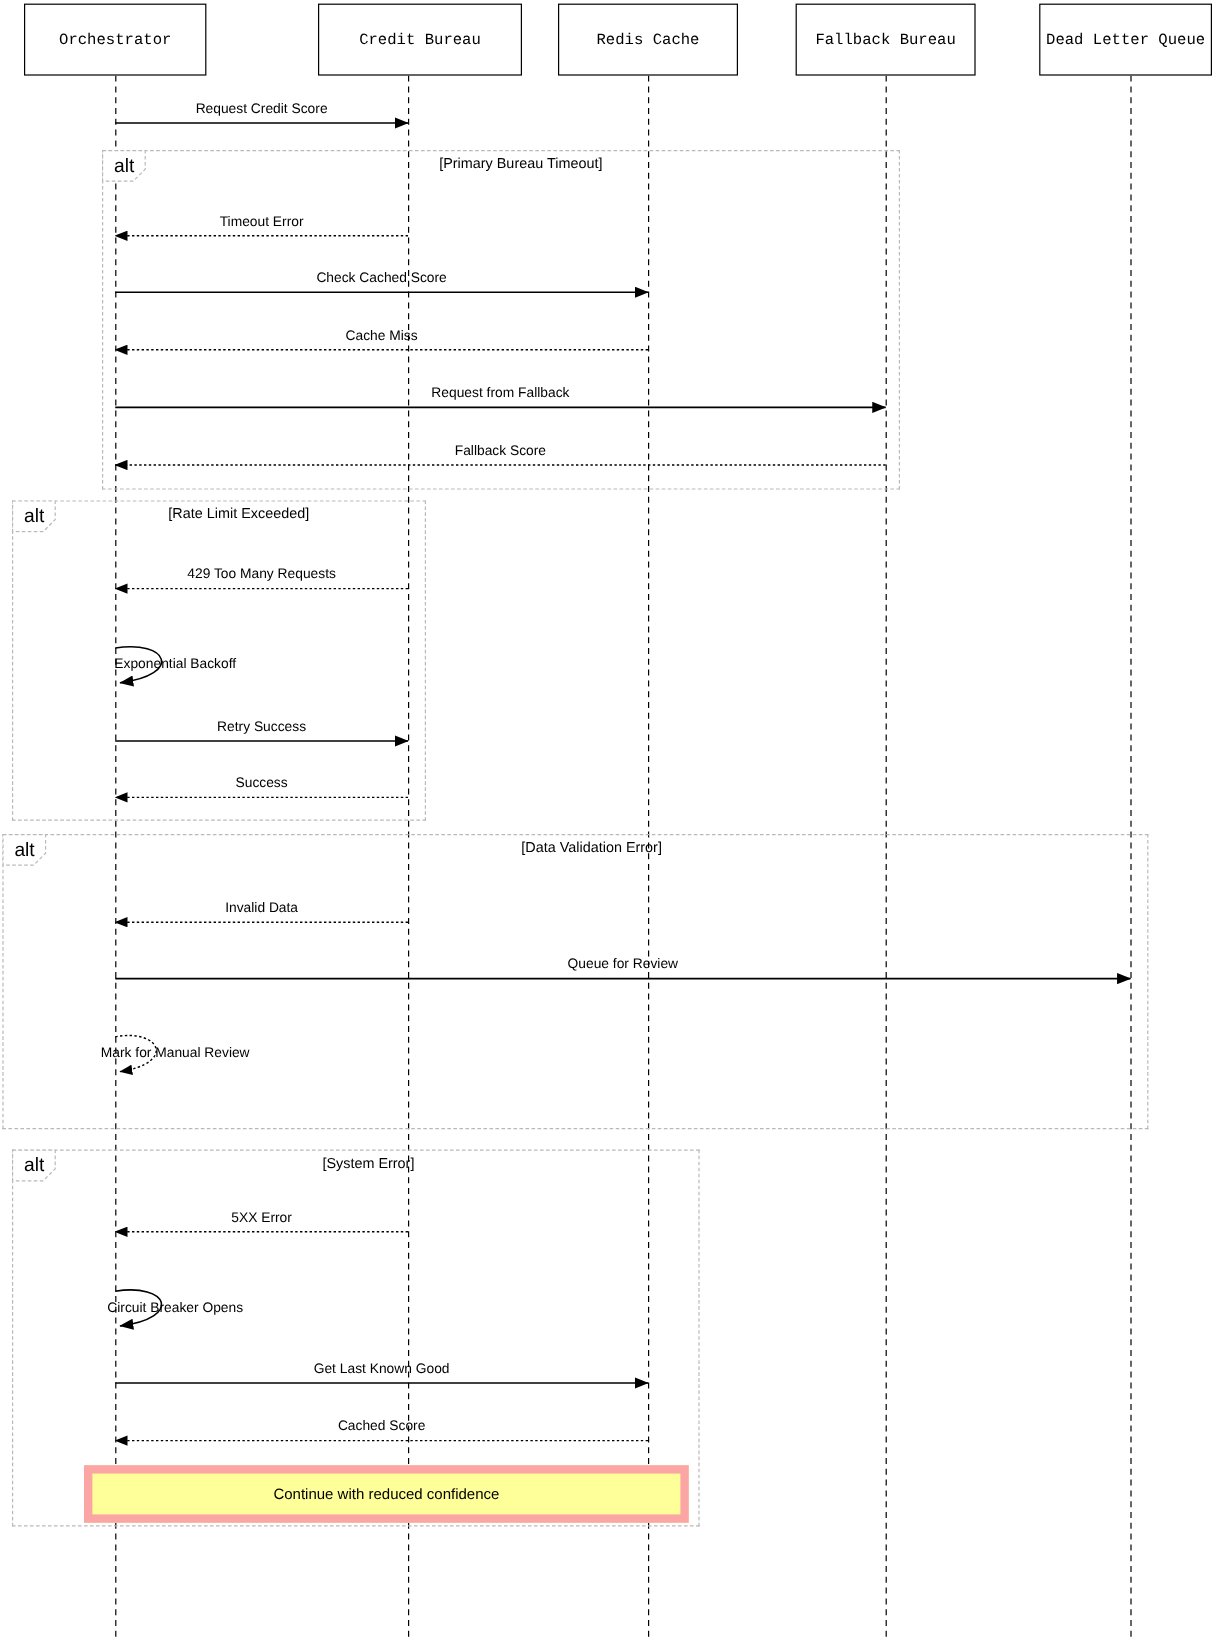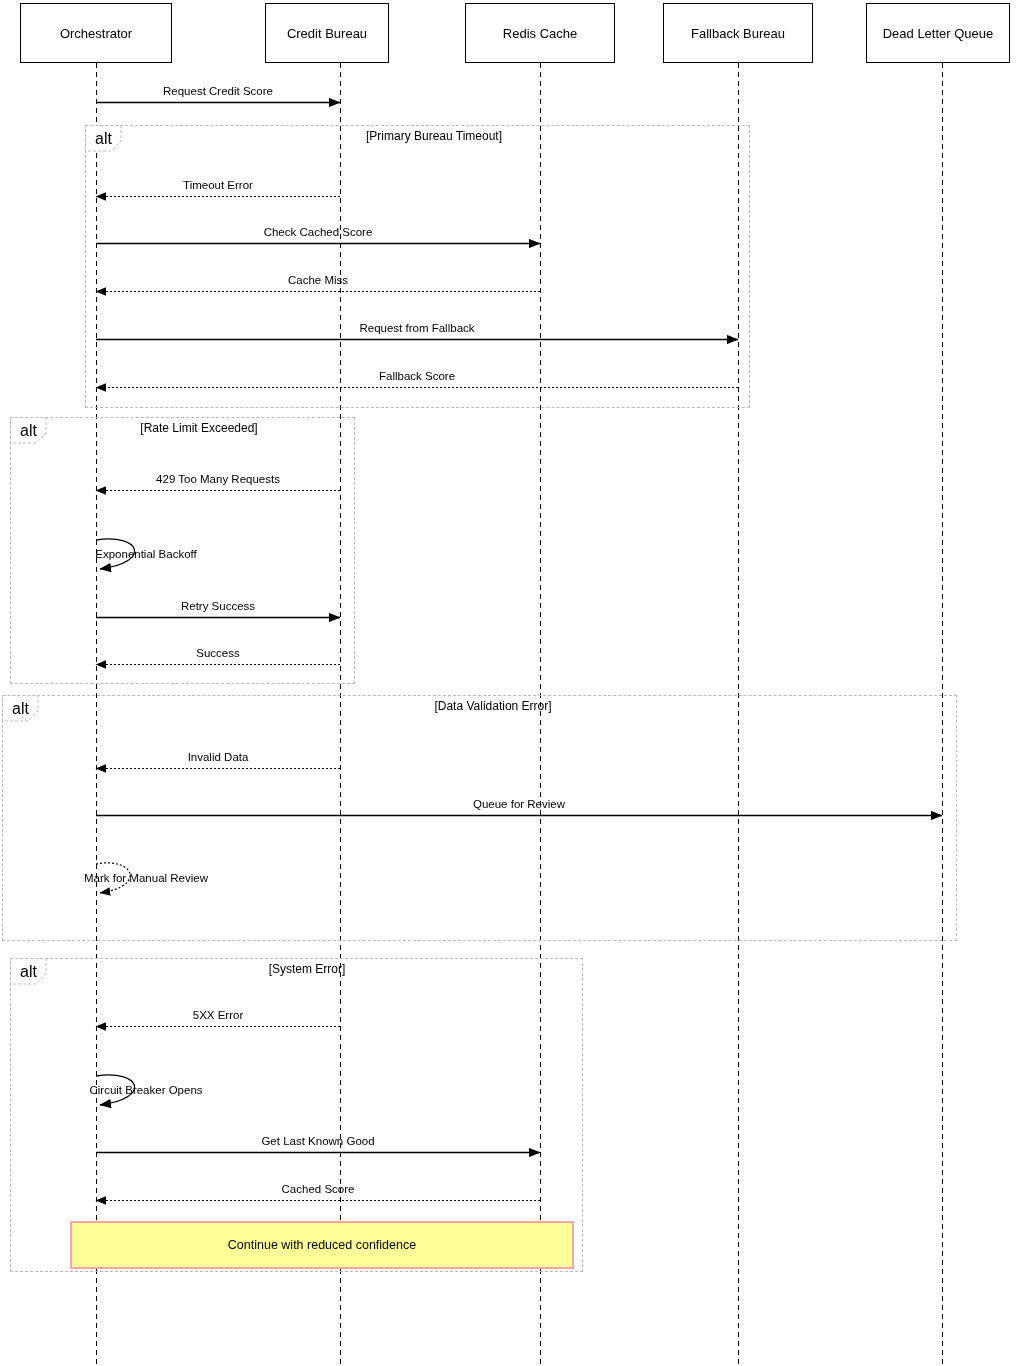--- a/index.html
+++ b/index.html
@@ -4,38 +4,38 @@
 <style>
   html,body{margin:0;padding:0;background:#fff;}
   #canvas{
     position:relative;width:1023px;height:1366px;background:#fff;overflow:hidden;
     font-family:"Liberation Sans", sans-serif;color:#000;
   }
   #wires{position:absolute;left:0;top:0;width:1023px;height:1366px;}
   .participant{
     position:absolute;top:3px;height:60px;border:1.5px solid #000;background:#fff;
     display:flex;align-items:center;justify-content:center;
-    font-size:13px;box-sizing:border-box;text-align:center;
+    font-size:13px;box-sizing:border-box;text-align:center;font-family:Liberation Mono, monospace;
   }
   .fragment{
     position:absolute;border:1px dashed #b9b9b9;box-sizing:border-box;background:transparent;
   }
   .alt-tab{position:absolute;left:-1px;top:-1px;}
   .alt-op{position:absolute;left:9px;top:4px;font-size:16px;}
   .cond{
     position:absolute;top:3px;transform:translateX(-50%);
     font-size:12px;white-space:nowrap;
   }
   .msg{
     position:absolute;transform:translateX(-50%);
     font-size:11.5px;white-space:nowrap;background:transparent;
   }
   .note{
     position:absolute;left:70px;top:1221px;width:504px;height:48px;
-    border:2px solid #fca5a5;background:#FFFF99;box-sizing:border-box;
+    border:7px solid #fca5a5;background:#FFFF99;box-sizing:border-box;
     display:flex;align-items:center;justify-content:center;font-size:12.5px;
   }
 </style>
 </head>
 <body>
 
 <div id="canvas">
 
   <svg id="wires" width="1023" height="1366" viewBox="0 0 1023 1366">
     <defs>
@@ -75,21 +75,21 @@
     <g stroke="#000" fill="none">
       <path stroke-width="1.3" d="M96,540 C140,533 153,562 100,569" marker-end="url(#arr)"></path>
       <path stroke-width="1.2" stroke-dasharray="2,2" d="M96,864 C134,857 147,886 100,893" marker-end="url(#arr)"></path>
       <path stroke-width="1.3" d="M96,1076 C140,1069 153,1098 100,1105" marker-end="url(#arr)"></path>
     </g>
   </svg>
 
   <div class="participant" style="left:20px;width:152px">
     <span>Orchestrator</span>
   </div>
-  <div class="participant" style="left:265px;width:124px">
+  <div class="participant" style="left:265px;width:170px">
     <span>Credit Bureau</span>
   </div>
   <div class="participant" style="left:663px;width:150px">
     <span>Fallback Bureau</span>
   </div>
   <div class="participant" style="left:465px;width:150px">
     <span>Redis Cache</span>
   </div>
   <div class="participant" style="left:866px;width:144px">
     <span>Dead Letter Queue</span>

